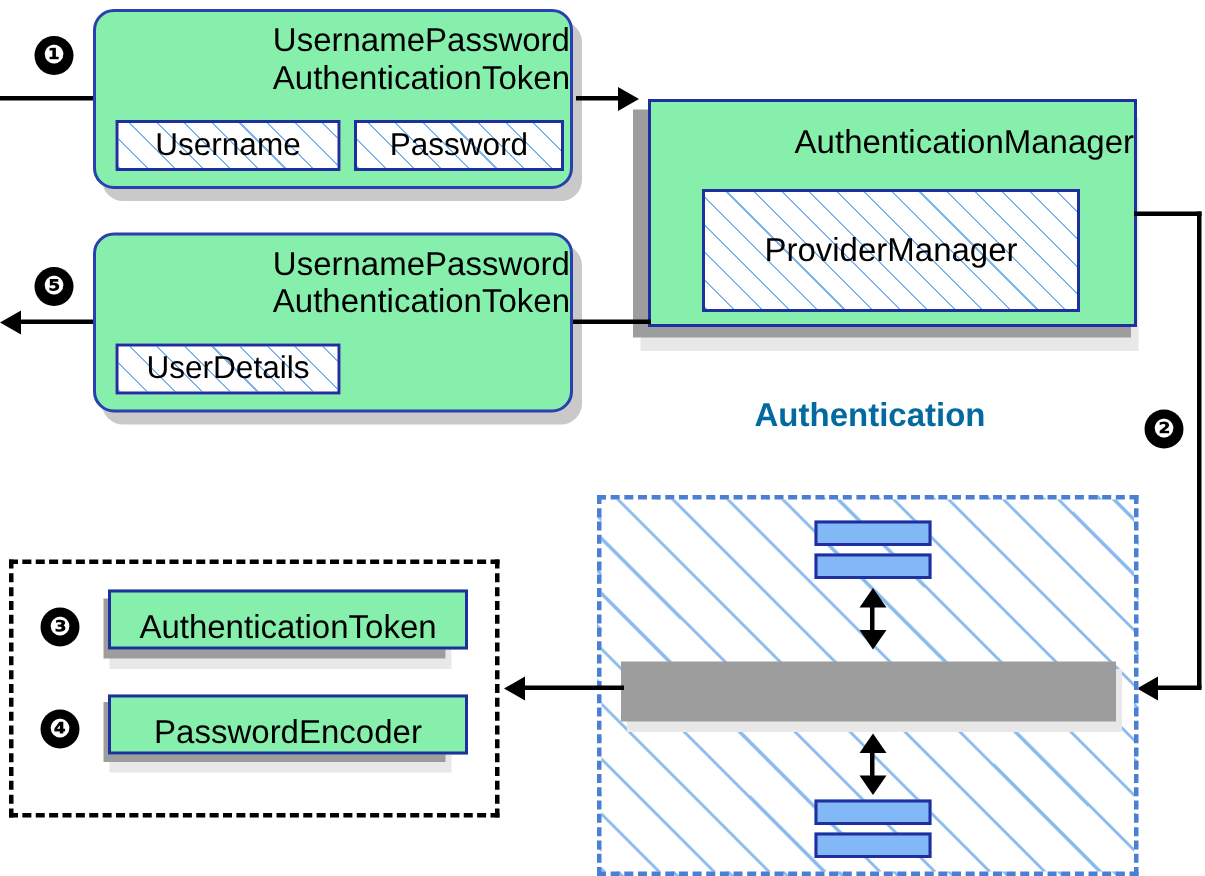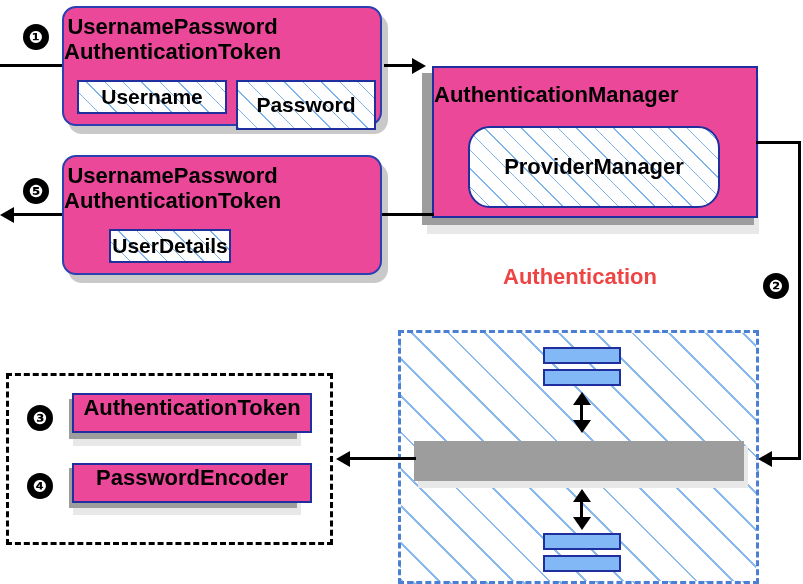--- a/index.html
+++ b/index.html
@@ -24,29 +24,29 @@
     background:#9d9d9d;
   }
   .shadow-c{
     position:absolute;
     background:#c9c9c9;
   }
 
   
   .node-blue{
     position:absolute;
-    background:#ec4899;
+    background:#86efac;
     border:2px solid #1f2f9e;
     box-sizing:border-box;
     display:flex;
-    align-items:flex-start;
+    align-items:flex-end;
     justify-content:center;
     text-align:center;
     color:#000;
-    font-weight:bold;
+    font-weight:normal;
   }
   .node-blue.rounded{
     border-radius:14px;
     border:2px solid #2a3fb0;
     flex-direction:column;
     justify-content:flex-start;
   }
 
   
   .hatch-white{
@@ -56,21 +56,21 @@
     background-color:#ffffff;
     background-image:repeating-linear-gradient(
         45deg,
         rgba(120,175,235,0.95) 0px,
         rgba(120,175,235,0.95) 1px,
         rgba(255,255,255,0) 1px,
         rgba(255,255,255,0) 13px);
     display:flex;
     align-items:center;
     justify-content:center;
-    font-weight:bold;
+    font-weight:normal;
     color:#000;
   }
 
   
   .hatch-dashed{
     position:absolute;
     box-sizing:border-box;
     border:3px dashed #4a7fd4;
     background-color:#ffffff;
     background-image:repeating-linear-gradient(
@@ -110,21 +110,21 @@
   .arrow{position:absolute;width:0;height:0;}
   .arrow-right{border-left:14px solid #000;border-top:8px solid transparent;border-bottom:8px solid transparent;}
   .arrow-left{border-right:14px solid #000;border-top:8px solid transparent;border-bottom:8px solid transparent;}
   .arrow-up{border-bottom:13px solid #000;border-left:9px solid transparent;border-right:9px solid transparent;}
   .arrow-down{border-top:13px solid #000;border-left:9px solid transparent;border-right:9px solid transparent;}
 
   .title-2l{
     position:absolute;
     text-align:center;
     font-weight:bold;
-    color:#ef4444;
+    color:#0369a1;
     line-height:1.12;
   }
 
   .small-bar{
     position:absolute;
     background:#81b8f5;
     border:2px solid #1f2f9e;
     box-sizing:border-box;
   }
 </style>
@@ -138,52 +138,52 @@
   <div class="badge" style="left:23px;top:24px;">❶</div>
 
   <div class="shadow-c" style="left:68px;top:14px;width:320px;height:120px;border-radius:14px;"></div>
   <div class="node-blue rounded" style="left:62px;top:6px;width:320px;height:120px;">
     <div style="margin-top:6px;font-size:22px;line-height:1.14;">
       <div>UsernamePassword</div>
       <div>AuthenticationToken</div>
     </div>
   </div>
   <div class="hatch-white" style="left:77px;top:80px;width:150px;height:34px;font-size:21px;">Username</div>
-  <div class="hatch-white" style="left:236px;top:80px;width:140px;height:50px;font-size:21px;">Password</div>
+  <div class="hatch-white" style="left:236px;top:80px;width:140px;height:34px;font-size:21px;">Password</div>
 
   <div class="line-h" style="left:384px;top:64px;width:36px;"></div>
   <div class="arrow arrow-right" style="left:412px;top:58px;"></div>
 
   <div class="shadow-l1" style="left:427px;top:78px;width:332px;height:156px;"></div>
   <div class="shadow-l2" style="left:422px;top:73px;width:332px;height:152px;"></div>
   <div class="node-blue" style="left:432px;top:66px;width:326px;height:152px;flex-direction:column;justify-content:flex-start;">
     <div style="margin-top:14px;font-size:22px;">AuthenticationManager</div>
   </div>
-  <div class="hatch-white" style="left:468px;top:126px;width:252px;height:82px;font-size:22px;border-radius:22px;">ProviderManager</div>
+  <div class="hatch-white" style="left:468px;top:126px;width:252px;height:82px;font-size:22px;">ProviderManager</div>
 
   <div class="line-h" style="left:756px;top:141px;width:45px;"></div>
   <div class="line-v" style="left:798px;top:141px;height:318px;"></div>
   <div class="line-h" style="left:772px;top:457px;width:29px;"></div>
   <div class="arrow arrow-left" style="left:758px;top:451px;"></div>
 
   <div class="badge" style="left:763px;top:273px;">❷</div>
 
   <div class="badge" style="left:23px;top:178px;">❺</div>
 
   <div class="arrow arrow-left" style="left:0px;top:207px;"></div>
   <div class="line-h" style="left:13px;top:213px;width:58px;"></div>
 
   <div class="shadow-c" style="left:68px;top:163px;width:320px;height:120px;border-radius:14px;"></div>
   <div class="node-blue rounded" style="left:62px;top:155px;width:320px;height:120px;">
     <div style="margin-top:6px;font-size:22px;line-height:1.14;">
       <div>UsernamePassword</div>
       <div>AuthenticationToken</div>
     </div>
   </div>
-  <div class="hatch-white" style="left:77px;top:229px;width:122px;height:34px;font-size:21px;margin-left:32px;">UserDetails</div>
+  <div class="hatch-white" style="left:77px;top:229px;width:150px;height:34px;font-size:21px;">UserDetails</div>
 
   <div class="line-h" style="left:382px;top:213px;width:52px;"></div>
 
   <div class="title-2l" style="left:440px;top:265px;width:280px;font-size:22px;">
     <div>Authentication</div>
   </div>
 
   <div class="hatch-dashed" style="left:398px;top:330px;width:361px;height:254px;"></div>
 
   <div class="small-bar" style="left:543px;top:347px;width:78px;height:17px;"></div>

